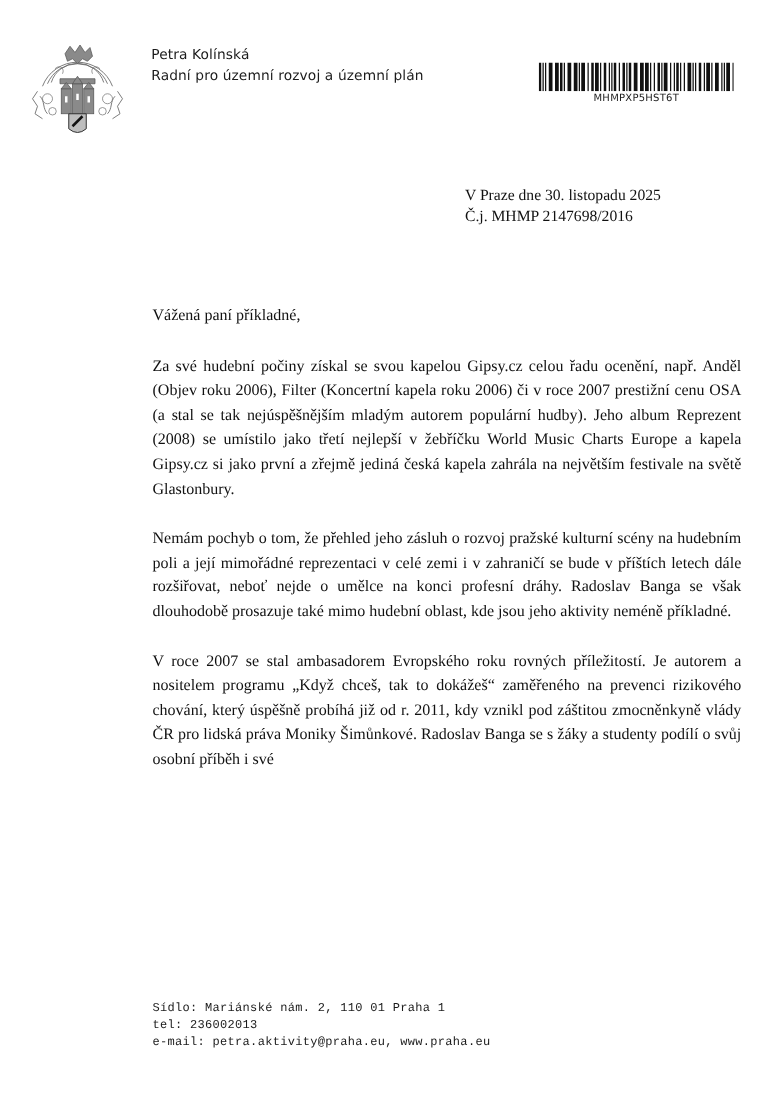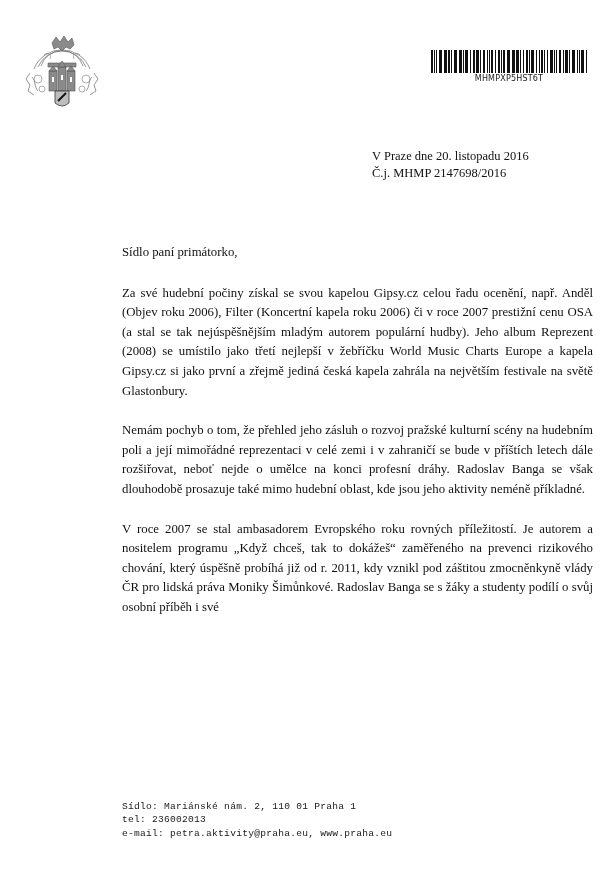--- a/index.html
+++ b/index.html
@@ -51,20 +51,22 @@
       <circle cx="64" cy="46" r="4"></circle>
       <circle cx="20" cy="56" r="3"></circle>
       <circle cx="60" cy="56" r="3"></circle>
       <path d="M22 22 C26 18 30 22 28 26"></path>
       <path d="M58 22 C54 18 50 22 52 26"></path>
     </g>
   </svg>
 </div>
 
 <div class="header-block">
+  <div>Petra Kolínská</div>
+  <div>Radní pro územní rozvoj a územní plán</div>
 </div>
 
 <div class="barcode-wrap">
   <svg class="barcode" viewBox="0 0 156 23" preserveAspectRatio="none" id="barcode-svg">
       <rect x="0" y="0" width="2" height="23" fill="#111"></rect>
       <rect x="3" y="0" width="1" height="23" fill="#111"></rect>
       <rect x="5" y="0" width="1" height="23" fill="#111"></rect>
       <rect x="8" y="0" width="3" height="23" fill="#111"></rect>
       <rect x="13" y="0" width="3" height="23" fill="#111"></rect>
       <rect x="17" y="0" width="2" height="23" fill="#111"></rect>
@@ -108,26 +110,26 @@
       <rect x="141" y="0" width="3" height="23" fill="#111"></rect>
       <rect x="146" y="0" width="1" height="23" fill="#111"></rect>
       <rect x="148" y="0" width="1" height="23" fill="#111"></rect>
       <rect x="150" y="0" width="3" height="23" fill="#111"></rect>
       <rect x="155" y="0" width="1" height="23" fill="#111"></rect>
     </svg>
   <div class="barcode-label">MHMPXP5HST6T</div>
 </div>
 
 <div class="meta">
-  <div>V Praze dne 20. listopadu 2016</div>
+  <div>V Praze dne 30. listopadu 2025</div>
   <div>Č.j. MHMP 2147698/2016</div>
 </div>
 
 <div class="body">
-  <p class="salutation">Sídlo paní primátorko,</p>
+  <p class="salutation">Vážená paní příkladné,</p>
   <p class="para">Za své hudební počiny získal se svou kapelou Gipsy.cz celou řadu ocenění, např. Anděl (Objev roku 2006), Filter (Koncertní kapela roku 2006) či v roce 2007 prestižní cenu OSA (a stal se tak nejúspěšnějším mladým autorem populární hudby). Jeho album Reprezent (2008) se umístilo jako třetí nejlepší v žebříčku World Music Charts Europe a kapela Gipsy.cz si jako první a zřejmě jediná česká kapela zahrála na největším festivale na světě Glastonbury.</p>
   <p class="para">Nemám pochyb o tom, že přehled jeho zásluh o rozvoj pražské kulturní scény na hudebním poli a její mimořádné reprezentaci v celé zemi i v zahraničí se bude v příštích letech dále rozšiřovat, neboť nejde o umělce na konci profesní dráhy. Radoslav Banga se však dlouhodobě prosazuje také mimo hudební oblast, kde jsou jeho aktivity neméně příkladné.</p>
   <p class="para">V roce 2007 se stal ambasadorem Evropského roku rovných příležitostí. Je autorem a nositelem programu „Když chceš, tak to dokážeš“ zaměřeného na prevenci rizikového chování, který úspěšně probíhá již od r. 2011, kdy vznikl pod záštitou zmocněnkyně vlády ČR pro lidská práva Moniky Šimůnkové. Radoslav Banga se s žáky a studenty podílí o svůj osobní příběh i své</p>
 </div>
 
 <div class="footer">
   <div>Sídlo: Mariánské nám. 2, 110 01 Praha 1</div>
   <div>tel: 236002013</div>
   <div>e-mail: petra.aktivity@praha.eu, www.praha.eu</div>
 </div>

